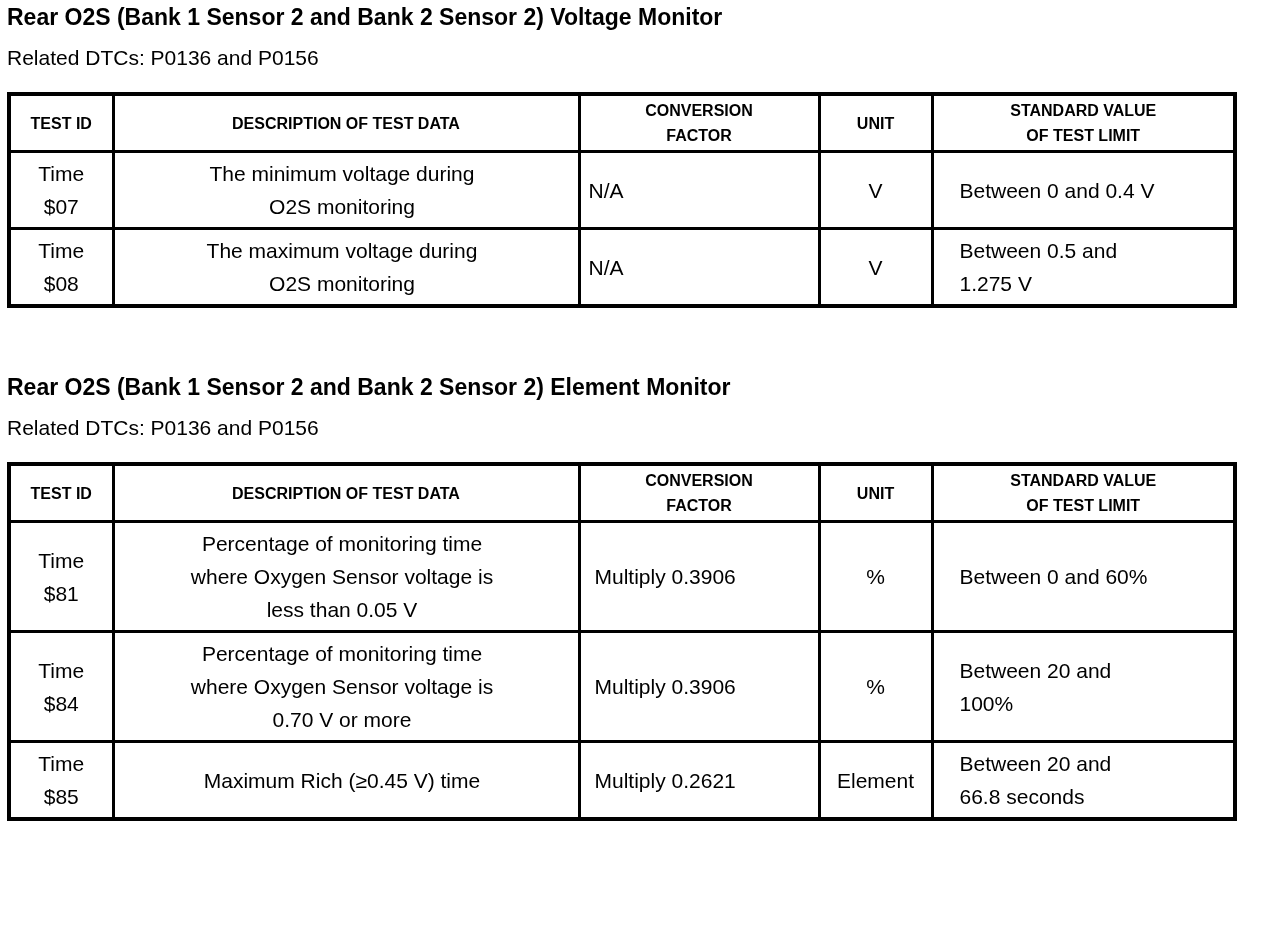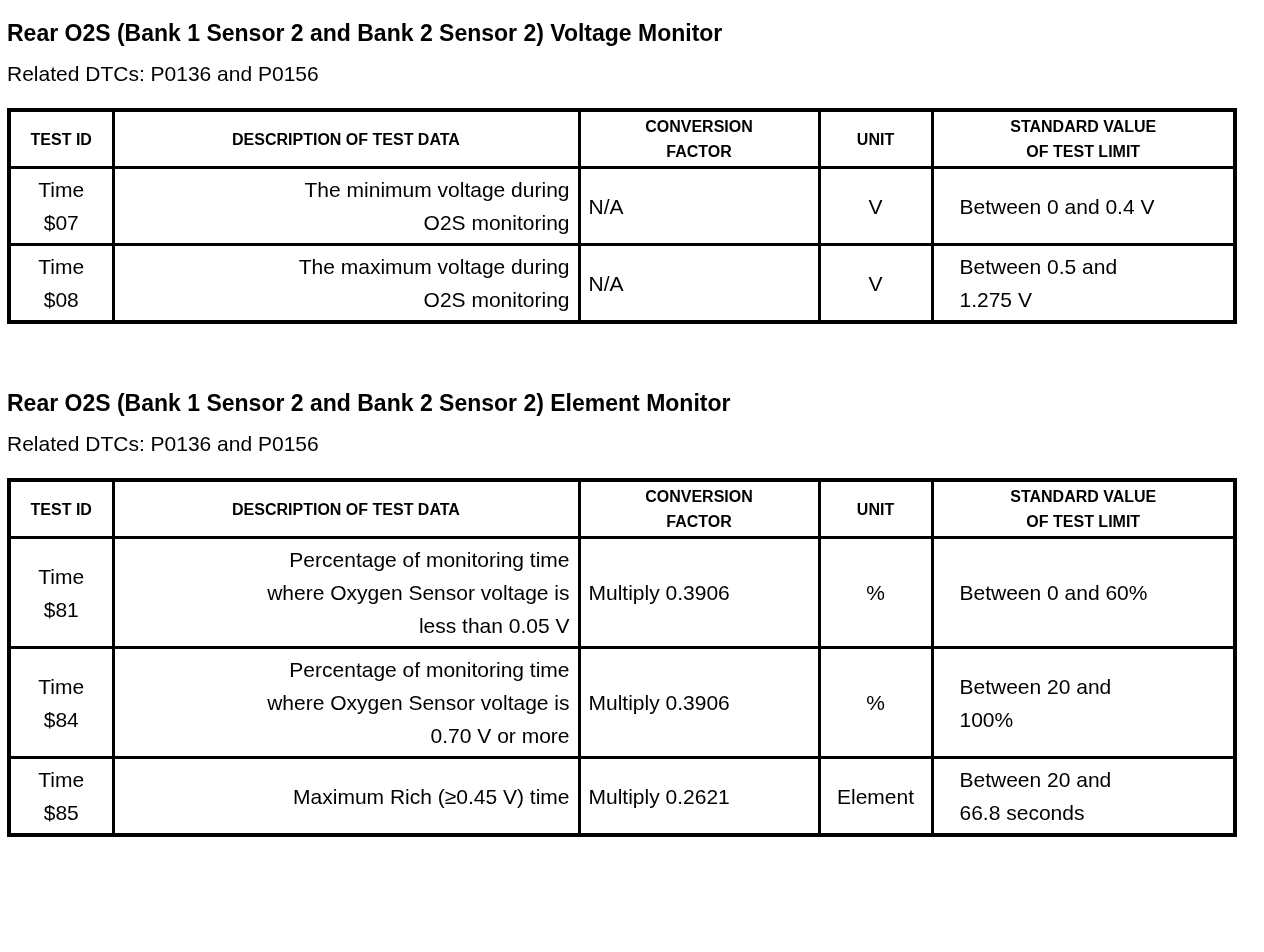--- a/index.html
+++ b/index.html
@@ -1,18 +1,18 @@
 <!DOCTYPE html>
 <html><head>
 <meta charset="utf-8">
 <style>
   * { margin: 0; padding: 0; box-sizing: border-box; }
   html, body { width: 1264px; height: 952px; background: #ffffff; color: #000000;
     font-family: "Liberation Sans", sans-serif; overflow: hidden; }
-  .page { padding: 2px 31px 0 7px; margin-top: 16px; }
+  .page { padding: 2px 31px 0 7px; }
 
   .heading { font-size: 23px; font-weight: bold; line-height: 30px; }
   .subtitle { font-size: 21px; line-height: 28px; margin-top: 12px; }
   .note { font-size: 21px; line-height: 33px; margin-top: 10px; max-width: 1180px; }
   .section-2 .heading { margin-top: 64px; }
 
   table.test-table { border-collapse: collapse; table-layout: fixed; width: 1226px;
     margin-top: 20px; border: 4px solid #000; }
   .test-table th, .test-table td { border: 3px solid #000; vertical-align: middle; }
   .test-table thead tr { border-bottom: 1px solid #6d28d9; }
@@ -20,23 +20,23 @@
     line-height: 25px; height: 50px; padding: 2px 4px; }
   .test-table td { font-size: 21px; line-height: 33px; padding: 4px 8px; }
 
   col.w-id   { width: 104px; }
   col.w-desc { width: 466px; }
   col.w-conv { width: 240px; }
   col.w-unit { width: 113px; }
   col.w-std  { width: 303px; }
 
   td.c-id   { text-align: center; }
-  td.c-desc { text-align: right; padding-left: 0; }
+  td.c-desc { text-align: center; padding-left: 0; }
   td.c-conv-center { text-align: left; }
-  td.c-conv-left   { text-align: left; padding-left: 8px; }
+  td.c-conv-left   { text-align: left; padding-left: 14px; }
   td.c-unit { text-align: center; }
   td.c-std  { text-align: left; padding-left: 26px; }
 
   tr.r-73  td { height: 73px; }
   tr.r-108 td { height: 108px; }
   tr.r-72  td { height: 72px; }
 </style>
 </head>
 <body>
 

